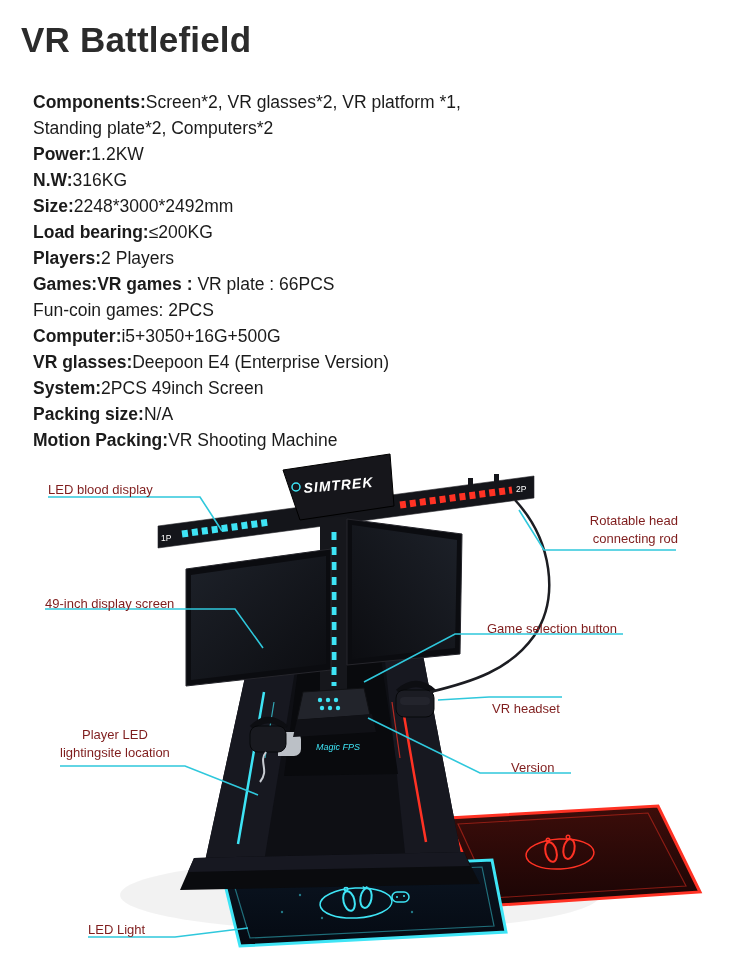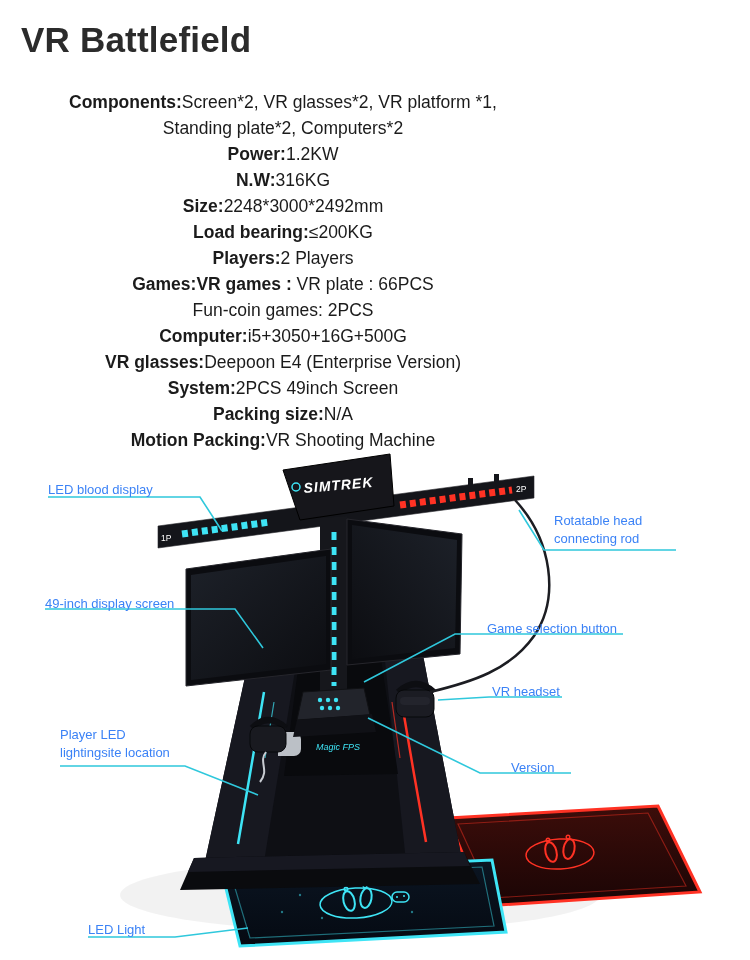--- a/index.html
+++ b/index.html
@@ -10,30 +10,30 @@
     font-family:"Liberation Sans", sans-serif;
     color:#1b1b1b;
     overflow:hidden;
   }
   .page-title {
     position:absolute; left:21px; top:20px;
     font-size:35px; font-weight:bold; color:#2b2b2b; letter-spacing:.2px;
   }
   .specs {
     position:absolute; left:33px; top:89px; width:500px;
-    font-size:17.5px; line-height:26px; color:#1b1b1b;text-align:center;
+    font-size:17.5px; line-height:26px; color:#1b1b1b;
   }
   .spec b { font-weight:bold; }
   .figure {
     position:absolute; left:0; top:440px; width:750px; height:520px;
   }
   .figure svg { position:absolute; left:0; top:0; }
   .callout {
     position:absolute; font-size:13px; line-height:18px;
-    color:#3b82f6; white-space:pre-line;
+    color:#7f1d1d; white-space:pre-line;
   }
   .lead { fill:none; stroke:var(--accent-cyan,#2fc8dc); stroke-width:1.6; }
   .cy  { stroke:var(--led-cyan,#3ee4f5); }
   .rd  { stroke:var(--accent-red,#ff3224); }
   .cyf { fill:var(--led-cyan,#3ee4f5); }
 </style>
 </head>
 <body>
 
 <h1 class="page-title">VR Battlefield</h1>
@@ -192,21 +192,21 @@
       <polyline class="lead" points="88,497 175,497 248,488"></polyline>
       <polyline class="lead" points="676,110 544,110 519,70"></polyline>
       <polyline class="lead" points="623,194 455,194 364,242"></polyline>
       <polyline class="lead" points="562,257 489,257 438,260"></polyline>
       <polyline class="lead" points="571,333 480,333 368,278"></polyline>
     </g>
   </svg>
 
   <div class="callout" style="left:48px; top:41px;">LED blood display</div>
   <div class="callout" style="left:45px; top:155px;">49-inch display screen</div>
-  <div class="callout" style="left:60px; top:286px;">Player LED
+  <div class="callout" style="left:60px; top:286px;text-align:center;">Player LED
 lightingsite location</div>
   <div class="callout" style="left:88px; top:481px;">LED Light</div>
-  <div class="callout" style="left:554px; top:72px; width:124px; text-align:left;">Rotatable head
+  <div class="callout" style="left:554px; top:72px; width:124px; text-align:right;">Rotatable head
 connecting rod</div>
   <div class="callout" style="left:487px; top:180px;">Game selection button</div>
-  <div class="callout" style="left:492px; top:243px;">VR headset</div>
+  <div class="callout" style="left:492px; top:260px;">VR headset</div>
   <div class="callout" style="left:511px; top:319px;">Version</div>
 </div>
 
 </body></html>

